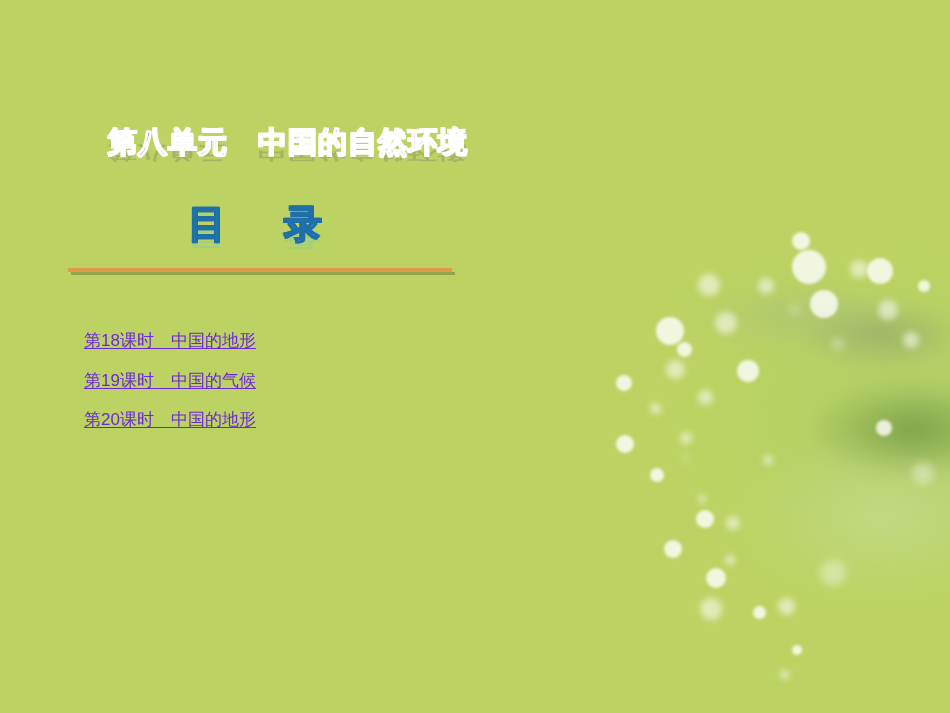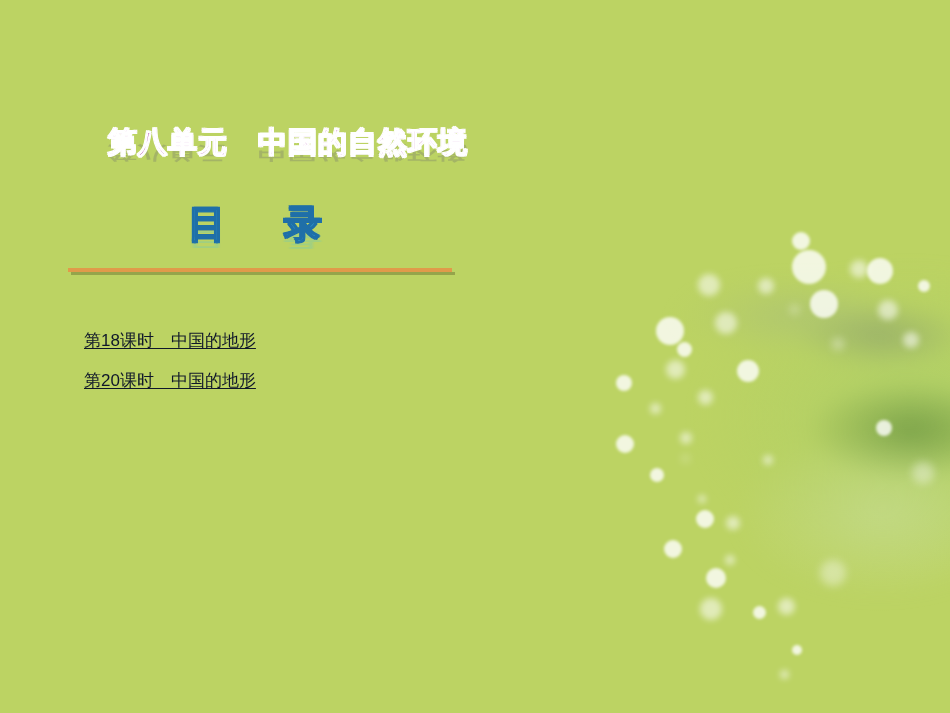--- a/index.html
+++ b/index.html
@@ -149,21 +149,21 @@
   
   .toc-list {
     position: absolute;
     left: 84px;
     top: 331px;
     width: 430px;
   }
   .toc-item {
     display: block;
     font-size: 17px;
-    color: #0f172a;
+    color: #6d28d9;
     text-decoration: underline;
     text-underline-offset: 2px;
     margin-bottom: 20px;
     white-space: pre;
     line-height: 1.15;
     cursor: pointer;
     width: fit-content;
   }
 </style>
 </head>
@@ -222,16 +222,17 @@
   <div class="toc-heading-reflection">目　录</div>
   <div class="toc-heading">目　录</div>
 
   <div class="divider-wrap">
     <div class="divider-shadow"></div>
     <div class="divider-line"></div>
   </div>
 
   <div class="toc-list">
     <a class="toc-item" href="#">第18课时　中国的地形</a>
+    <a class="toc-item" href="#">第19课时　中国的气候</a>
     <a class="toc-item" href="#">第20课时　中国的地形</a>
   </div>
 
 </div>
 
 </body></html>

